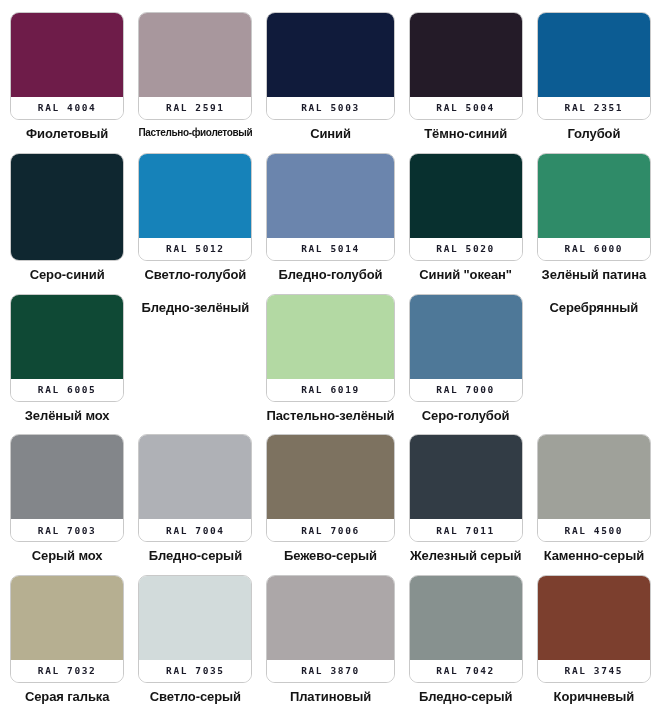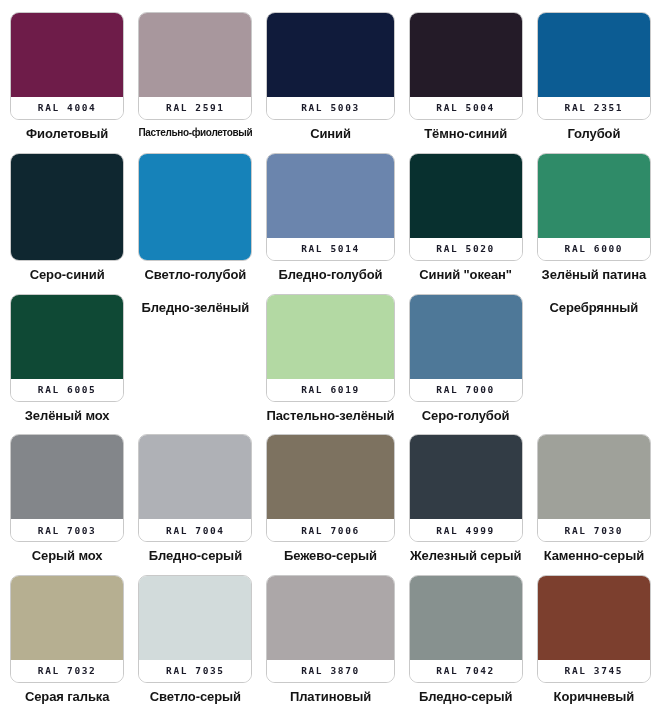--- a/index.html
+++ b/index.html
@@ -143,20 +143,23 @@
     </div>
     <div class="swatch">
       <div class="card">
         <div class="chip" style="background-color: rgb(15, 39, 48);"></div>
       </div>
       <div class="name-text">Серо-синий</div>
     </div>
     <div class="swatch">
       <div class="card">
         <div class="chip" style="background-color: rgb(22, 130, 185);"></div>
+        <div class="code-band">
+          <span class="code-text">RAL 5012</span>
+        </div>
       </div>
       <div class="name-text">Светло-голубой</div>
     </div>
     <div class="swatch">
       <div class="card">
         <div class="chip" style="background-color: rgb(107, 133, 173);"></div>
         <div class="code-band">
           <span class="code-text">RAL 5014</span>
         </div>
       </div>
@@ -237,30 +240,30 @@
         <div class="code-band">
           <span class="code-text">RAL 7006</span>
         </div>
       </div>
       <div class="name-text">Бежево-серый</div>
     </div>
     <div class="swatch">
       <div class="card">
         <div class="chip" style="background-color: rgb(50, 60, 69);"></div>
         <div class="code-band">
-          <span class="code-text">RAL 4999</span>
+          <span class="code-text">RAL 7011</span>
         </div>
       </div>
       <div class="name-text">Железный серый</div>
     </div>
     <div class="swatch">
       <div class="card">
         <div class="chip" style="background-color: rgb(159, 161, 154);"></div>
         <div class="code-band">
-          <span class="code-text">RAL 7030</span>
+          <span class="code-text">RAL 4500</span>
         </div>
       </div>
       <div class="name-text">Каменно-серый</div>
     </div>
     <div class="swatch">
       <div class="card">
         <div class="chip" style="background-color: rgb(182, 175, 145);"></div>
         <div class="code-band">
           <span class="code-text">RAL 7032</span>
         </div>

